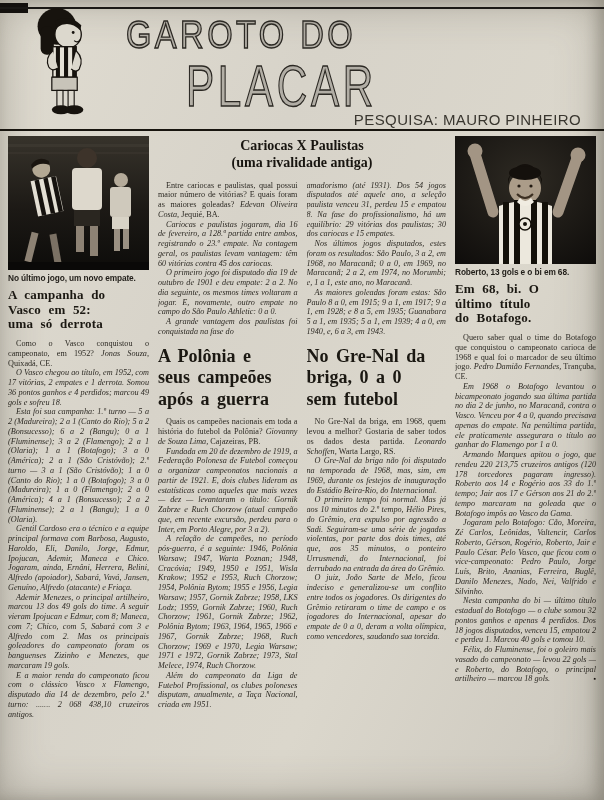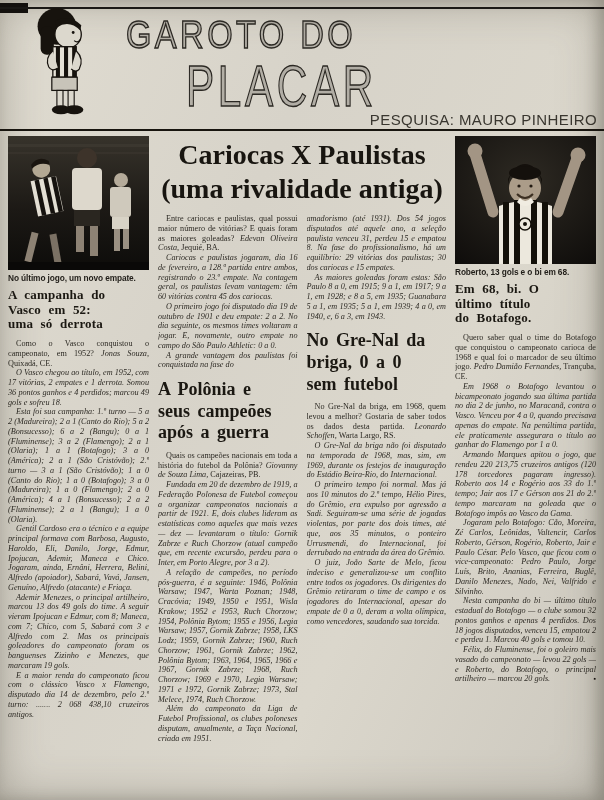--- a/index.html
+++ b/index.html
@@ -3,35 +3,35 @@
 <meta charset="utf-8">
 <style>
   html,body{margin:0;padding:0;}
   body{width:604px;height:800px;overflow:hidden;background:#c9c5bb;font-family:"Liberation Serif",serif;}
   .page{position:relative;width:604px;height:800px;overflow:hidden;
         background:linear-gradient(115deg,#e0dcd1 0%,#d7d3c9 35%,#dbd7cc 65%,#ccc8be 100%);
         box-shadow:inset 0 0 46px rgba(84,78,66,.38), inset -6px 0 14px rgba(60,55,45,.25);}
   
   .top-rule{position:absolute;top:7px;left:0;right:0;height:2px;background:#1b1916;}
   .top-blob{position:absolute;top:3px;left:0;width:28px;height:10px;background:#14110e;}
-  .header{position:absolute;top:0;left:0;right:0;height:129px;}
+  .header{position:absolute;top:0;left:0;right:16px;height:129px;}
   .boy{position:absolute;left:22px;top:4px;width:82px;height:122px;}
   .masthead{position:absolute;left:126px;top:16px;font-family:"Liberation Sans",sans-serif;
             color:rgba(44,41,36,.22);-webkit-text-stroke:1.4px #2b2823;}
   .mh1{font-size:38px;letter-spacing:4px;transform:scaleX(.86);transform-origin:left top;line-height:1;}
   .mh2{font-size:57px;letter-spacing:5px;transform:scaleX(.74);transform-origin:left top;line-height:1;
        margin-left:60px;margin-top:4px;}
   .credit{position:absolute;right:7px;top:111px;font-family:"Liberation Sans",sans-serif;
           font-size:15px;letter-spacing:.4px;color:#39362f;}
   .header-rule{position:absolute;top:129px;left:0;right:0;height:2px;background:#18150f;}
   
   .content{position:absolute;top:136px;left:8px;right:8px;bottom:2px;display:flex;gap:9px;}
   .colA,.colD{width:141px;flex:none;overflow:hidden;}
   .mid{flex:1;display:flex;flex-direction:column;overflow:hidden;}
-  .mid-head{position:relative;text-align:center;font-weight:bold;font-size:28px;line-height:1.2;
+  .mid-head{position:relative;text-align:center;font-weight:bold;font-size:14px;line-height:1.2;
             white-space:pre-line;padding:2px 0 9px;color:#181510;}
   .mid-cols{display:flex;gap:9px;flex:1;overflow:hidden;justify-content:flex-end;}
   .mcol{flex:1;overflow:hidden;}
   .photo{width:100%;display:block;background:#171411;}
   .caption{font-family:"Liberation Sans",sans-serif;font-weight:bold;font-size:8.3px;
            letter-spacing:-.1px;margin:3px 0 5px;color:#201d18;}
   .headline{font-weight:bold;font-size:13px;line-height:1.13;white-space:pre-line;
             word-spacing:4px;margin:1px 0 7px;color:#1b1812;letter-spacing:.2px;}
   .subhead{font-weight:bold;font-size:18px;line-height:1.2;white-space:pre-line;
            word-spacing:3px;margin:9px 0 7px;color:#1b1812;}
@@ -148,20 +148,21 @@
           <div>
               <p class="para q"><span>Quais os campeões nacionais em toda a história do futebol da Polônia? </span><span class="it">Giovanny de Souza Lima,</span><span> Cajazeiras, PB.</span></p>
               <p class="para a"><span>Fundada em 20 de dezembro de 1919, a Federação Polonesa de Futebol começou a organizar campeonatos nacionais a partir de 1921. E, dois clubes lideram as estatísticas como aqueles que mais vezes — dez — levantaram o título: Gornik Zabrze e Ruch Chorzow (atual campeão que, em recente excursão, perdeu para o Inter, em Porto Alegre, por 3 a 2).</span></p>
               <p class="para a"><span>A relação de campeões, no período pós-guerra, é a seguinte: 1946, Polônia Warsaw; 1947, Warta Poznan; 1948, Cracóvia; 1949, 1950 e 1951, Wisla Krakow; 1952 e 1953, Ruch Chorzow; 1954, Polônia Bytom; 1955 e 1956, Legia Warsaw; 1957, Gornik Zabrze; 1958, LKS Lodz; 1959, Gornik Zabrze; 1960, Ruch Chorzow; 1961, Gornik Zabrze; 1962, Polônia Bytom; 1963, 1964, 1965, 1966 e 1967, Gornik Zabrze; 1968, Ruch Chorzow; 1969 e 1970, Legia Warsaw; 1971 e 1972, Gornik Zabrze; 1973, Stal Melece, 1974, Ruch Chorzow.</span></p>
               <p class="para a"><span>Além do campeonato da Liga de Futebol Profissional, os clubes poloneses disputam, anualmente, a Taça Nacional, criada em 1951.</span></p>
             </div>
         </div>
         <div class="mcol">
           <div>
               <p class="para a cont"><span>amadorismo (até 1931). Dos 54 jogos disputados até aquele ano, a seleção paulista venceu 31, perdeu 15 e empatou 8. Na fase do profissionalismo, há um equilíbrio: 29 vitórias dos paulistas; 30 dos cariocas e 15 empates.</span></p>
+              <p class="para a"><span>Nos últimos jogos disputados, estes foram os resultados: São Paulo, 3 a 2, em 1968, no Maracanã; 0 a 0, em 1969, no Maracanã; 2 a 2, em 1974, no Morumbi; e, 1 a 1, este ano, no Maracanã.</span></p>
               <p class="para a"><span>As maiores goleadas foram estas: São Paulo 8 a 0, em 1915; 9 a 1, em 1917; 9 a 1, em 1928; e 8 a 5, em 1935; Guanabara 5 a 1, em 1935; 5 a 1, em 1939; 4 a 0, em 1940, e, 6 a 3, em 1943.</span></p>
             </div>
           <div class="subhead">No Gre-Nal da
 briga, 0 a 0
 sem futebol</div>
           <div>
               <p class="para q"><span>No Gre-Nal da briga, em 1968, quem levou a melhor? Gostaria de saber todos os dados desta partida. </span><span class="it">Leonardo Schoffen,</span><span> Warta Largo, RS.</span></p>
               <p class="para a"><span>O Gre-Nal da briga não foi disputado na temporada de 1968, mas, sim, em 1969, durante os festejos de inauguração do Estádio Beira-Rio, do Internacional.</span></p>
               <p class="para a"><span>O primeiro tempo foi normal. Mas já aos 10 minutos do 2.º tempo, Hélio Pires, do Grêmio, era expulso por agressão a Sadi. Seguiram-se uma série de jogadas violentas, por parte dos dois times, até que, aos 35 minutos, o ponteiro Urrusmendi, do Internacional, foi derrubado na entrada da área do Grêmio.</span></p>
               <p class="para a"><span>O juiz, João Sarte de Melo, ficou indeciso e generalizou-se um conflito entre todos os jogadores. Os dirigentes do Grêmio retiraram o time de campo e os jogadores do Internacional, apesar do empate de 0 a 0, deram a volta olímpica, como vencedores, saudando sua torcida.</span></p>
@@ -201,19 +202,19 @@
       <div class="caption">Roberto, 13 gols e o bi em 68.</div>
       <div class="headline">Em 68, bi. O
 último título
 do Botafogo.</div>
       <div>
           <p class="para q"><span>Quero saber qual o time do Botafogo que conquistou o campeonato carioca de 1968 e qual foi o marcador de seu último jogo. </span><span class="it">Pedro Damião Fernandes,</span><span> Trançuba, CE.</span></p>
           <p class="para a"><span>Em 1968 o Botafogo levantou o bicampeonato jogando sua última partida no dia 2 de junho, no Maracanã, contra o Vasco. Venceu por 4 a 0, quando precisava apenas do empate. Na penúltima partida, ele praticamente assegurara o título ao ganhar do Flamengo por 1 a 0.</span></p>
           <p class="para a"><span>Armando Marques apitou o jogo, que rendeu 220 213,75 cruzeiros antigos (120 178 torcedores pagaram ingresso). Roberto aos 14 e Rogério aos 33 do 1.º tempo; Jair aos 17 e Gérson aos 21 do 2.º tempo marcaram na goleada que o Botafogo impôs ao Vasco da Gama.</span></p>
           <p class="para a"><span>Jogaram pelo Botafogo: Cão, Moreira, Zé Carlos, Leônidas, Valtencir, Carlos Roberto, Gérson, Rogério, Roberto, Jair e Paulo César. Pelo Vasco, que ficou com o vice-campeonato: Pedro Paulo, Jorge Luís, Brito, Ananias, Ferreira, Buglê, Danilo Menezes, Nado, Nei, Valfrido e Silvinho.</span></p>
           <p class="para a"><span>Nesta campanha do bi — último título estadual do Botafogo — o clube somou 32 pontos ganhos e apenas 4 perdidos. Dos 18 jogos disputados, venceu 15, empatou 2 e perdeu 1. Marcou 40 gols e tomou 10.</span></p>
-          <p class="para a"><span>Félix, do Fluminense, foi o goleiro mais vasado do campeonato — levou 22 gols — e Roberto, do Botafogo, o principal artilheiro — marcou 20 gols.</span></p>
+          <p class="para a"><span>Félix, do Fluminense, foi o goleiro mais vasado do campeonato — levou 22 gols — e Roberto, do Botafogo, o principal artilheiro — marcou 18 gols.</span></p>
         </div>
       <div class="endmark">▪</div>
     </div>
 
   </div>
 </div>
 
 </body></html>

